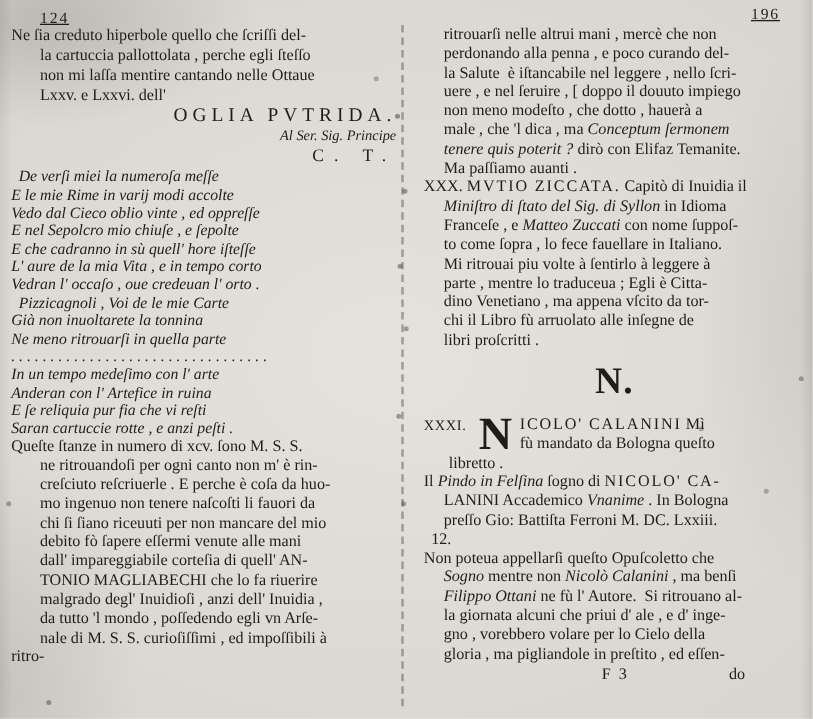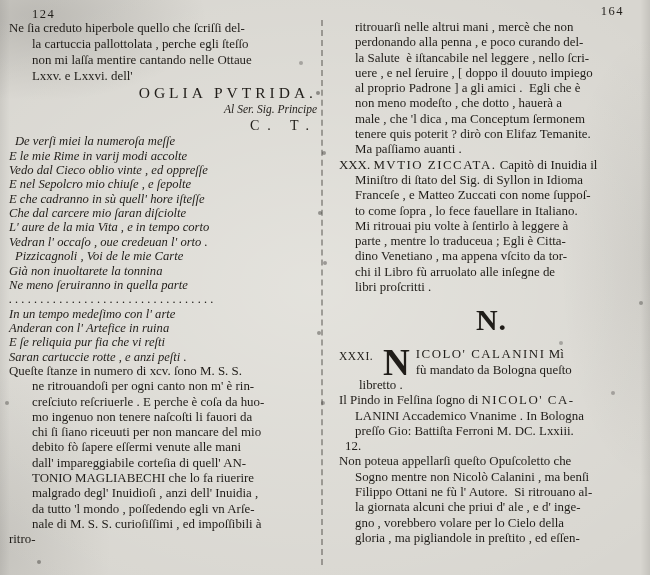--- a/index.html
+++ b/index.html
@@ -14,21 +14,21 @@
       radial-gradient(ellipse 160px 260px at 0% 95%, rgba(35,33,30,.10), transparent 70%),
       radial-gradient(ellipse 120px 300px at 100% 45%, rgba(35,33,30,.07), transparent 75%),
       radial-gradient(ellipse 560px 430px at 48% 50%, rgba(255,255,250,.30), transparent 85%),
       linear-gradient(90deg, rgba(0,0,0,.07) 0, rgba(0,0,0,0) 1.5%, rgba(0,0,0,0) 98.5%, rgba(0,0,0,.09) 100%);
     color:var(--ink);
     font-family:"Liberation Serif","DejaVu Serif",serif;
   }
   .page{position:absolute;top:0;height:575px;}
   #left{left:0;width:325px;}
   #right{left:325px;width:325px;}
-  .pagenum{position:absolute;font-size:12.5px;letter-spacing:1.5px;}
+  .pagenum{position:absolute;font-size:12.5px;letter-spacing:1.5px;text-decoration:underline;}
   #left .pagenum{left:32px;top:7px;}
   #right .pagenum{right:26px;top:4px;}
   .page-body{position:absolute;left:0;right:0;top:0;}
   #left  .page-body{padding:21px 8px 0 9px;}
   #right .page-body{padding:20px 6px 0 14px;}
   .line{font-size:12.9px;line-height:15.3px;white-space:pre;}
   #left .intro .line{line-height:15.9px;}
   #left .ind{margin-left:23px;}
   #right .ind{margin-left:16px;}
   .ind2{margin-left:6px;}
@@ -39,21 +39,21 @@
   .ct{letter-spacing:8px;font-size:14px;}
   .verse .line{font-style:italic;font-size:12.6px;line-height:14.35px;}
   .v1{margin-left:6px;}
   .vc{}
   .catch{text-align:left;padding-right:54px;}
   .secletter{margin:8px 0 6px;}
   .secletter .line{text-align:center;font-size:30px;line-height:34px;font-weight:bold;letter-spacing:1px;}
   .dcblock{position:relative;padding-left:20px;margin-top:10px;}
   .dc-num{position:absolute;left:0;top:3px;font-size:11.5px;letter-spacing:.5px;}
   .dropcap{float:left;font-size:37px;line-height:28px;font-weight:bold;margin:2px 6px 0 24px;}
-  .it{}
+  .it{font-style:italic;}
   .sc{letter-spacing:1.5px;}
   .sigrow{position:relative;text-align:center;margin-top:1px;}
   .sig-right{position:absolute;right:48px;}
   #gutter{position:absolute;left:321px;top:20px;bottom:10px;width:0;
           border-left:2px dashed rgba(48,44,40,.38);}
   #specks{position:absolute;left:0;top:0;width:2px;height:2px;border-radius:50%;
     box-shadow:
       317px 92px 0 1px rgba(40,38,35,.45), 323px 152px 0 1px rgba(40,38,35,.40),
       319px 212px 0 1px rgba(40,38,35,.42), 324px 262px 0 1px rgba(40,38,35,.38),
       318px 332px 0 1px rgba(40,38,35,.40), 322px 402px 0 1px rgba(40,38,35,.35),
@@ -81,28 +81,27 @@
           <div class="line caps"><span>OGLIA PVTRIDA.</span></div>
           <div class="line subhead"><span>Al Ser. Sig. Principe</span></div>
           <div class="line ct"><span>C. T.</span></div>
         </div>
         <div class="block verse">
           <div class="line v1"><span>De verſi miei la numeroſa meſſe</span></div>
           <div class="line vc"><span>E le mie Rime in varij modi accolte</span></div>
           <div class="line vc"><span>Vedo dal Cieco oblio vinte , ed oppreſſe</span></div>
           <div class="line vc"><span>E nel Sepolcro mio chiuſe , e ſepolte</span></div>
           <div class="line vc"><span>E che cadranno in sù quell' hore iſteſſe</span></div>
-          <div class="line vc"><span>Che dal carcere mio ſaran diſciolte</span></div>
           <div class="line vc"><span>L' aure de la mia Vita , e in tempo corto</span></div>
           <div class="line vc"><span>Vedran l' occaſo , oue credeuan l' orto .</span></div>
         </div>
         <div class="block verse">
           <div class="line v1"><span>Pizzicagnoli , Voi de le mie Carte</span></div>
           <div class="line vc"><span>Già non inuoltarete la tonnina</span></div>
-          <div class="line vc"><span>Ne meno ſeruiranno in quella parte</span></div>
+          <div class="line vc"><span>Ne meno ritrouarſi in quella parte</span></div>
           <div class="line vc"><span>. . . . . . . . . . . . . . . . . . . . . . . . . . . . . . . . .</span></div>
           <div class="line vc"><span>In un tempo medeſimo con l' arte</span></div>
           <div class="line vc"><span>Anderan con l' Artefice in ruina</span></div>
           <div class="line vc"><span>E ſe reliquia pur fia che vi reſti</span></div>
           <div class="line vc"><span>Saran cartuccie rotte , e anzi peſti .</span></div>
         </div>
         <div class="block ">
           <div class="line "><span>Queſte ſtanze in numero di xcv. ſono M. S. S.</span></div>
           <div class="line ind"><span>ne ritrouandoſi per ogni canto non m' è rin-</span></div>
           <div class="line ind"><span>creſciuto reſcriuerle . E perche è coſa da huo-</span></div>
@@ -115,28 +114,27 @@
           <div class="line ind"><span>da tutto 'l mondo , poſſedendo egli vn Arſe-</span></div>
           <div class="line ind"><span>nale di M. S. S. curioſiſſimi , ed impoſſibili à</span></div>
         </div>
         <div class="block ">
           <div class="line catch"><span>ritro-</span></div>
         </div>
       </div>
   </div>
 
   <div id="right" class="page">
-    <div class="pagenum">164</div>
+    <div class="pagenum">196</div>
     <div class="page-body">
         <div class="block ">
           <div class="line ind"><span>ritrouarſi nelle altrui mani , mercè che non</span></div>
           <div class="line ind"><span>perdonando alla penna , e poco curando del-</span></div>
           <div class="line ind"><span>la Salute  è iſtancabile nel leggere , nello ſcri-</span></div>
           <div class="line ind"><span>uere , e nel ſeruire , [ doppo il douuto impiego</span></div>
-          <div class="line ind"><span>al proprio Padrone ] a gli amici .  Egli che è</span></div>
           <div class="line ind"><span>non meno modeſto , che dotto , hauerà a</span></div>
           <div class="line ind"><span>male , che 'l dica , ma </span><span class="it">Conceptum ſermonem</span></div>
           <div class="line ind"><span class="it">tenere quis poterit ?</span><span> dirò con Elifaz Temanite.</span></div>
           <div class="line ind"><span>Ma paſſiamo auanti .</span></div>
         </div>
         <div class="block ">
           <div class="line "><span>XXX. </span><span class="sc">MVTIO ZICCATA.</span><span> Capitò di Inuidia il</span></div>
           <div class="line ind"><span class="it">Miniſtro di ſtato del Sig. di Syllon</span><span> in Idioma</span></div>
           <div class="line ind"><span>Franceſe , e </span><span class="it">Matteo Zuccati</span><span> con nome ſuppoſ-</span></div>
           <div class="line ind"><span>to come ſopra , lo fece fauellare in Italiano.</span></div>
@@ -163,15 +161,18 @@
           <div class="line ind2"><span>12.</span></div>
         </div>
         <div class="block ">
           <div class="line "><span>Non poteua appellarſi queſto Opuſcoletto che</span></div>
           <div class="line ind"><span class="it">Sogno</span><span> mentre non </span><span class="it">Nicolò Calanini</span><span> , ma benſi</span></div>
           <div class="line ind"><span class="it">Filippo Ottani</span><span> ne fù l' Autore.  Si ritrouano al-</span></div>
           <div class="line ind"><span>la giornata alcuni che priui d' ale , e d' inge-</span></div>
           <div class="line ind"><span>gno , vorebbero volare per lo Cielo della</span></div>
           <div class="line ind"><span>gloria , ma pigliandole in preſtito , ed eſſen-</span></div>
         </div>
+        <div class="block ">
+          <div class="line sigrow"><span>F  3</span><span class="sig-right">do</span></div>
+        </div>
       </div>
   </div>
 </div>
 
 </body></html>

